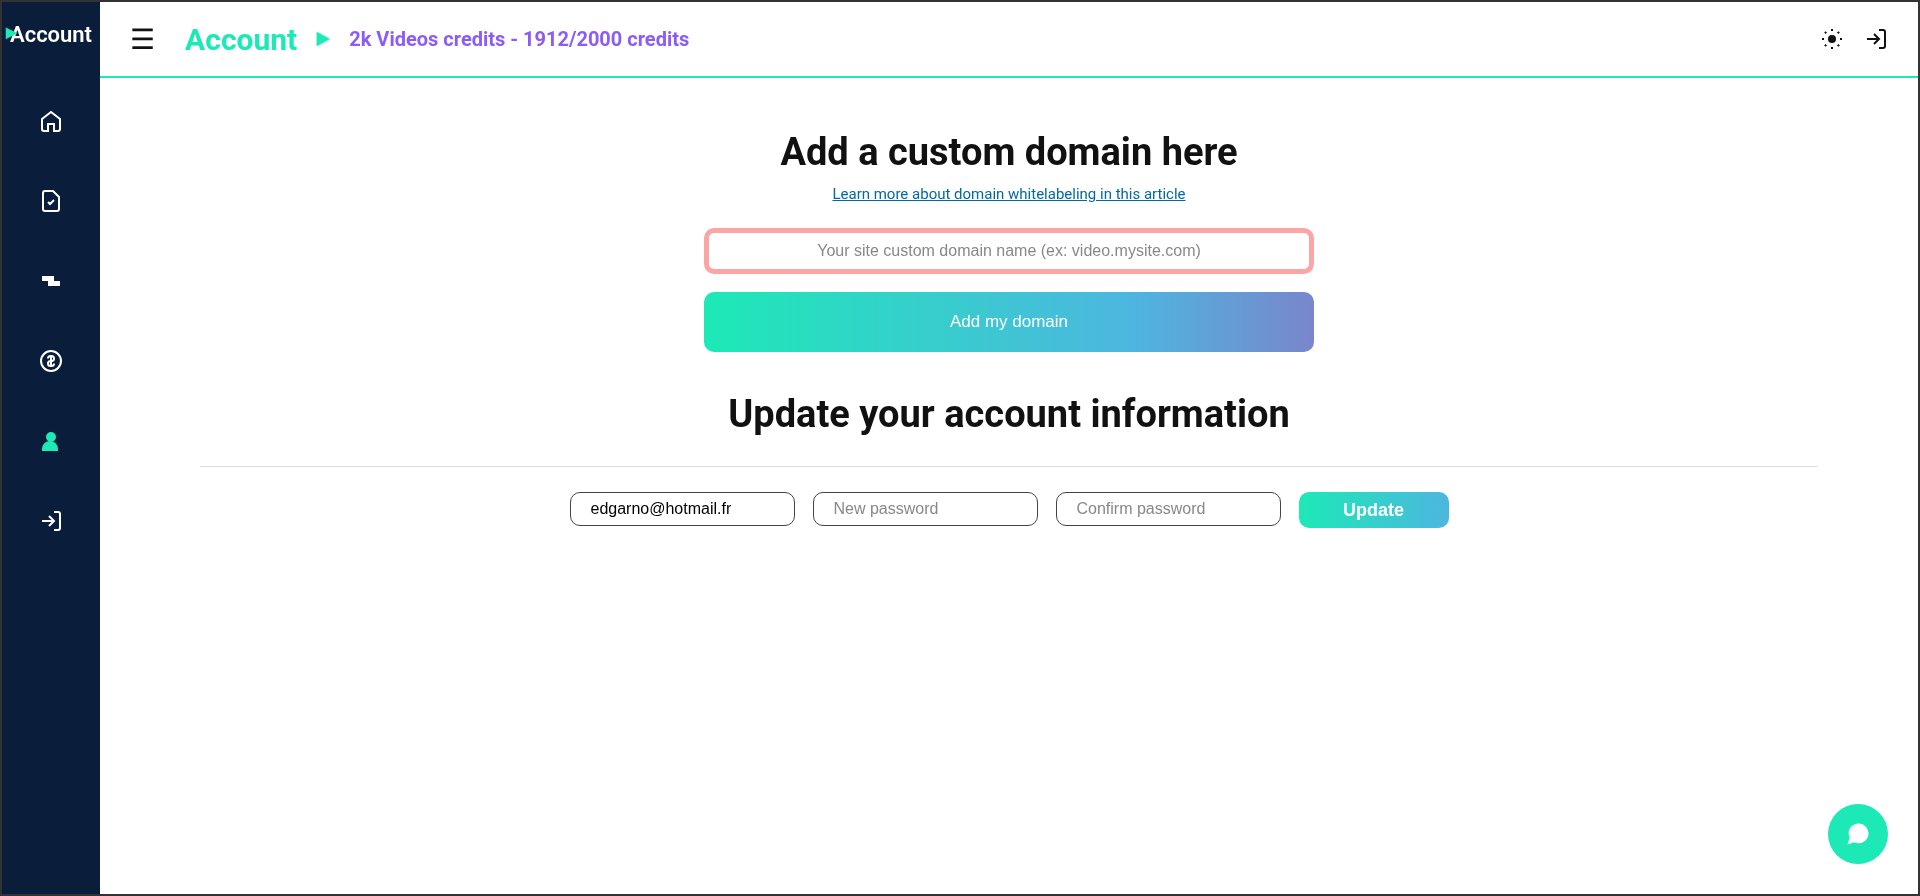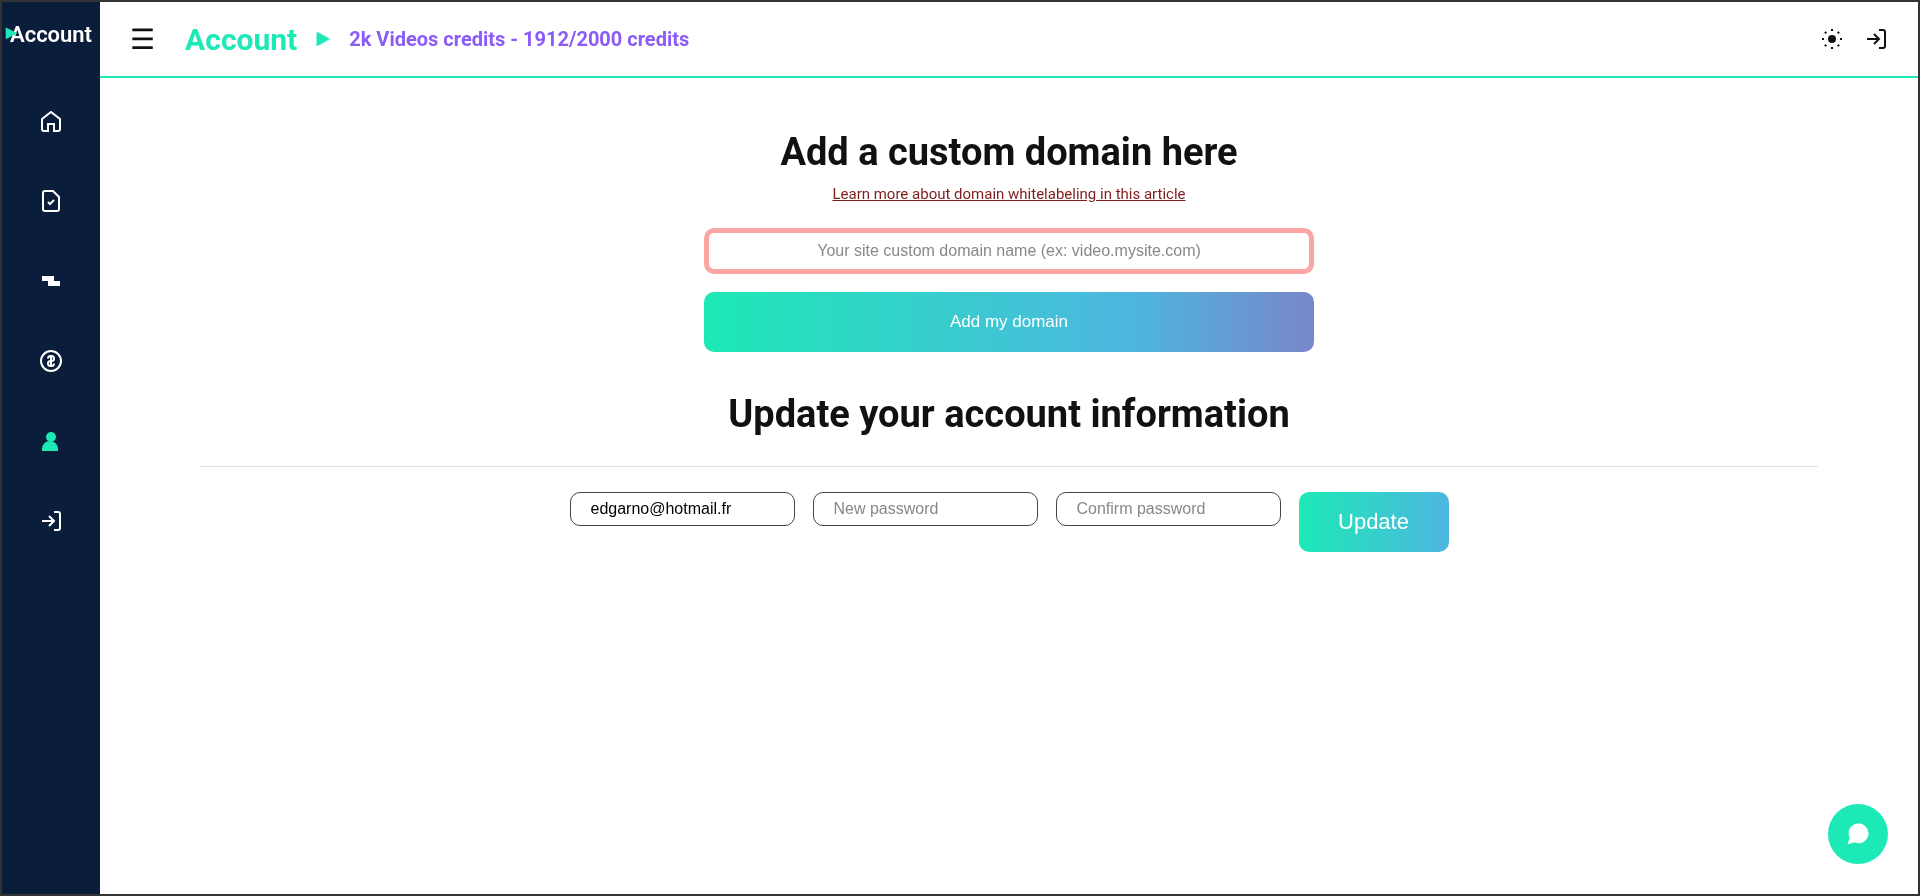--- a/index.html
+++ b/index.html
@@ -128,21 +128,21 @@
       color: #111;
       margin-bottom: 10px;
     }
     .section-subtitle {
       font-size: 15px;
       color: #555;
       margin-bottom: 4px;
     }
     .section-link {
       font-size: 15px;
-      color: #7f1d1d;
+      color: #0369a1;
       text-decoration: underline;
       cursor: pointer;
       display: inline-block;
       margin-bottom: 25px;
     }
     .domain-input {
       width: 610px;
       height: 46px;
       border: 5px solid #fca5a5;
       border-radius: 10px;
@@ -183,27 +183,27 @@
       width: 225px;
       height: 34px;
       border: 1px solid #444;
       border-radius: 10px;
       padding: 0 20px;
       font-size: 16px;
     }
     .form-input::placeholder { color: #888; }
     .update-btn {
       width: 150px;
-      height: 60px;
+      height: 36px;
       background: linear-gradient(90deg, #1de9b6 0%, #4db6e0 100%);
       color: #fff;
       border: none;
       border-radius: 10px;
-      font-size: 22px;
-      font-weight: 400;
+      font-size: 18px;
+      font-weight: 700;
       cursor: pointer;
     }
     
     
     .chat-widget {
       position: absolute;
       bottom: 30px;
       right: 30px;
       width: 60px;
       height: 60px;

